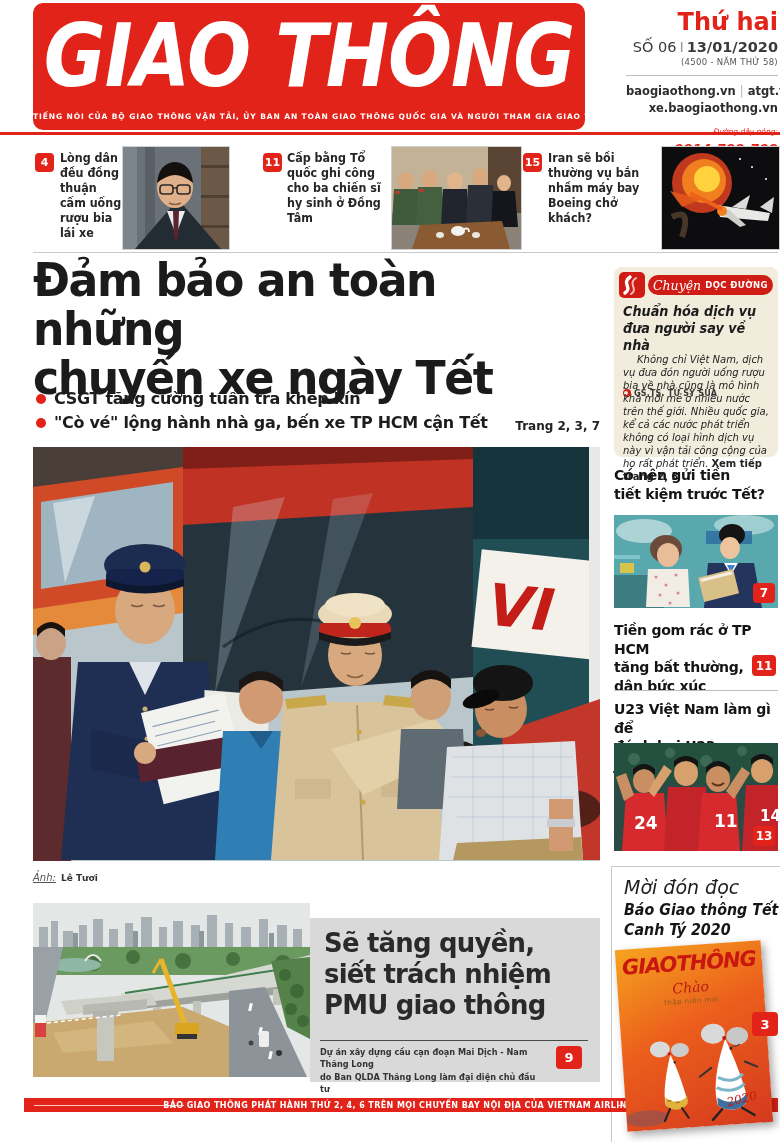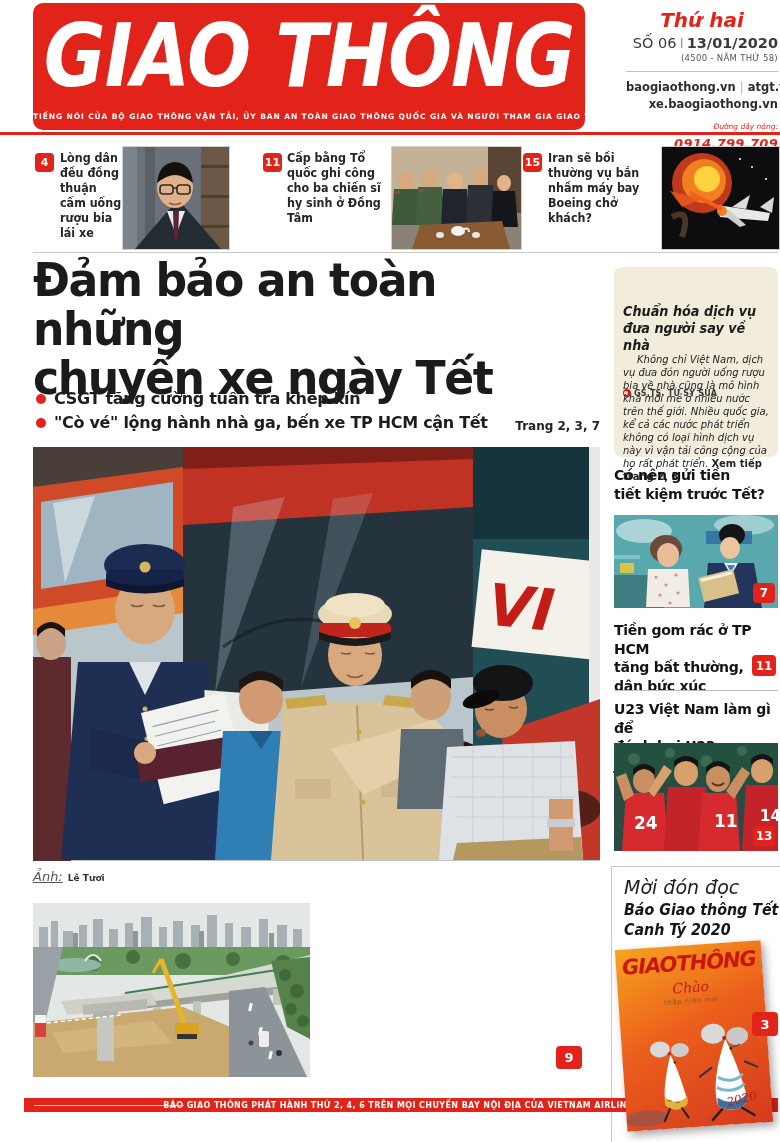--- a/index.html
+++ b/index.html
@@ -8,21 +8,21 @@
   .abs{position:absolute;}
 
   
   .logo-box{left:33px;top:3px;width:552px;height:127px;background:#e2231a;border-radius:10px;}
   .logo-text{position:absolute;left:0;right:0;top:2px;text-align:center;color:#fff;
     font-size:74px;font-weight:bold;font-style:italic;letter-spacing:-1px;
     transform:scale(1.02,1.18);transform-origin:center top;white-space:nowrap;}
   .logo-tagline{position:absolute;left:0;right:0;bottom:9px;text-align:center;color:#fff;
     font-size:7.5px;font-weight:bold;letter-spacing:0.9px;white-space:nowrap;}
   .header-info{left:626px;top:10px;width:152px;text-align:right;}
-  .weekday{color:#e2231a;font-size:20px;font-weight:bold;font-style:italic;line-height:1.05;text-align:center;}
+  .weekday{color:#e2231a;font-size:24px;font-weight:bold;line-height:1.05;}
   .issue-line{margin-top:4px;font-size:14.5px;color:#3a3a3a;text-align:right;}
   .issue-sep{color:#9a9a9a;font-weight:normal;padding:0 3px;}
   .issue-date{font-weight:bold;}
   .issue-note{margin-top:2px;font-size:8.5px;color:#555;letter-spacing:0.3px;}
   .hdr-rule{border-top:1px solid #bfbfbf;margin:8px 0 7px 0;}
   .sites{font-size:11.5px;font-weight:bold;color:#2d2d2d;line-height:1.45;}
   .site-sep{color:#b5b5b5;font-weight:normal;padding:0 4px;}
   .hotline{margin-top:2px;font-style:italic;color:#e2231a;}
   .hotline-label{font-size:7.5px;}
   .hotline-number{font-size:13px;font-weight:bold;letter-spacing:0.3px;}
@@ -41,21 +41,21 @@
   .lead-hl{left:33px;top:256px;width:575px;font-size:46px;font-weight:bold;color:#1b1b1b;
     letter-spacing:-1.5px;line-height:1.07;transform:scaleX(0.96);transform-origin:left top;}
   .bullets{left:36px;top:389px;}
   .bullet-row{display:flex;align-items:center;margin-bottom:5px;}
   .dot{width:10px;height:10px;border-radius:50%;background:#e2231a;margin-right:8px;flex:0 0 auto;}
   .bullet-text{font-size:16px;font-weight:bold;color:#1d1d1d;letter-spacing:-0.3px;}
   .pages-ref{left:500px;top:419px;width:100px;text-align:right;font-size:12px;font-weight:bold;color:#222;}
   .main-photo{left:33px;top:447px;width:567px;height:414px;background:#9fb0b8;}
   .caption-row{left:33px;top:866px;width:567px;display:flex;justify-content:space-between;}
   .caption-text{font-size:9px;font-weight:bold;color:#3f3f3f;}
-  .credit .lbl{font-style:italic;font-weight:normal;color:#555;font-size:13px;text-decoration:underline;}
+  .credit .lbl{font-style:italic;font-weight:normal;color:#555;font-size:10px;text-decoration:underline;}
   .credit .nm{font-weight:bold;color:#333;font-size:9px;}
 
   
   .bottom-photo{left:33px;top:903px;width:277px;height:174px;background:#b7bcb9;}
   .grey-box{left:310px;top:918px;width:290px;height:164px;background:#d9d9d9;}
   .g-hl{position:absolute;left:14px;top:10px;width:268px;font-size:27px;font-weight:bold;
     color:#2a2a2a;letter-spacing:-0.8px;line-height:1.14;transform:scaleX(0.96);transform-origin:left top;}
   .g-div{position:absolute;left:10px;right:12px;top:122px;border-top:1.5px solid #4a4a4a;}
   .g-cap{position:absolute;left:10px;top:128px;width:232px;font-size:8.5px;font-weight:bold;
     color:#333;line-height:1.45;transform:scaleX(0.96);transform-origin:left top;}
@@ -422,29 +422,53 @@
           <circle cx="258" cy="106" r="6"></circle>
           <circle cx="270" cy="118" r="6"></circle>
         </g>
       <polygon points="0,44 30,44 12,120 0,120" fill="#9aa1a6"></polygon>
       <rect x="2" y="112" width="11" height="22" fill="#d94040"></rect>
         <rect x="2" y="112" width="11" height="8" fill="#f2f2ee"></rect>
       <line x1="14" y1="120" x2="88" y2="112" stroke="#ffffff" stroke-width="1.5" stroke-dasharray="4 3"></line>
     </svg>
   </div>
 
+  <div class="abs grey-box">
+    <div class="g-hl">
+      <div>Sẽ tăng quyền,</div>
+      <div>siết trách nhiệm</div>
+      <div>PMU giao thông</div>
+    </div>
+    <div class="g-div"></div>
+    <div class="g-cap">
+      <div>Dự án xây dựng cầu cạn đoạn Mai Dịch - Nam Thăng Long</div>
+      <div>do Ban QLDA Thăng Long làm đại diện chủ đầu tư</div>
+    </div>
+  </div>
   <div class="abs pbadge g-badge">9</div>
 
   <div class="abs footer-bar">
     <span class="fline l"></span>
     <span class="footer-text">BÁO GIAO THÔNG PHÁT HÀNH THỨ 2, 4, 6 TRÊN MỌI CHUYẾN BAY NỘI ĐỊA CỦA VIETNAM AIRLINES</span>
     <span class="fline r"></span>
   </div>
 
   <div class="abs colbox">
+    <div class="kicker">
+      <span class="kicker-icon">
+        <svg width="26" height="26" viewBox="0 0 26 26">
+          <path d="M6,21 C14,16 2,11 11,5" stroke="#ffffff" stroke-width="3.4" fill="none" stroke-linecap="round"></path>
+          <path d="M12,22 C20,17 8,12 17,6" stroke="#f4b9b4" stroke-width="2" fill="none" stroke-linecap="round"></path>
+        </svg>
+      </span>
+      <span class="kicker-pill">
+        <i class="kscript">Chuyện</i>
+        <b class="kcaps">DỌC ĐƯỜNG</b>
+      </span>
+    </div>
     <div class="c-title">
       <div>Chuẩn hóa dịch vụ</div>
       <div>đưa người say về nhà</div>
     </div>
     <div class="c-author"><span class="a-ico"></span><span>GS.TS. TỪ SỸ SÙA</span></div>
     <p class="c-body"><span>Không chỉ Việt Nam, dịch vụ đưa đón người uống rượu bia về nhà cũng là mô hình khá mới mẻ ở nhiều nước trên thế giới. Nhiều quốc gia, kể cả các nước phát triển không có loại hình dịch vụ này vì vận tải công cộng của họ rất phát triển.</span> <b>Xem tiếp trang 2, 3</b></p>
   </div>
 
   <div class="abs s-title i7-title">
     <div>Có nên gửi tiền</div>

